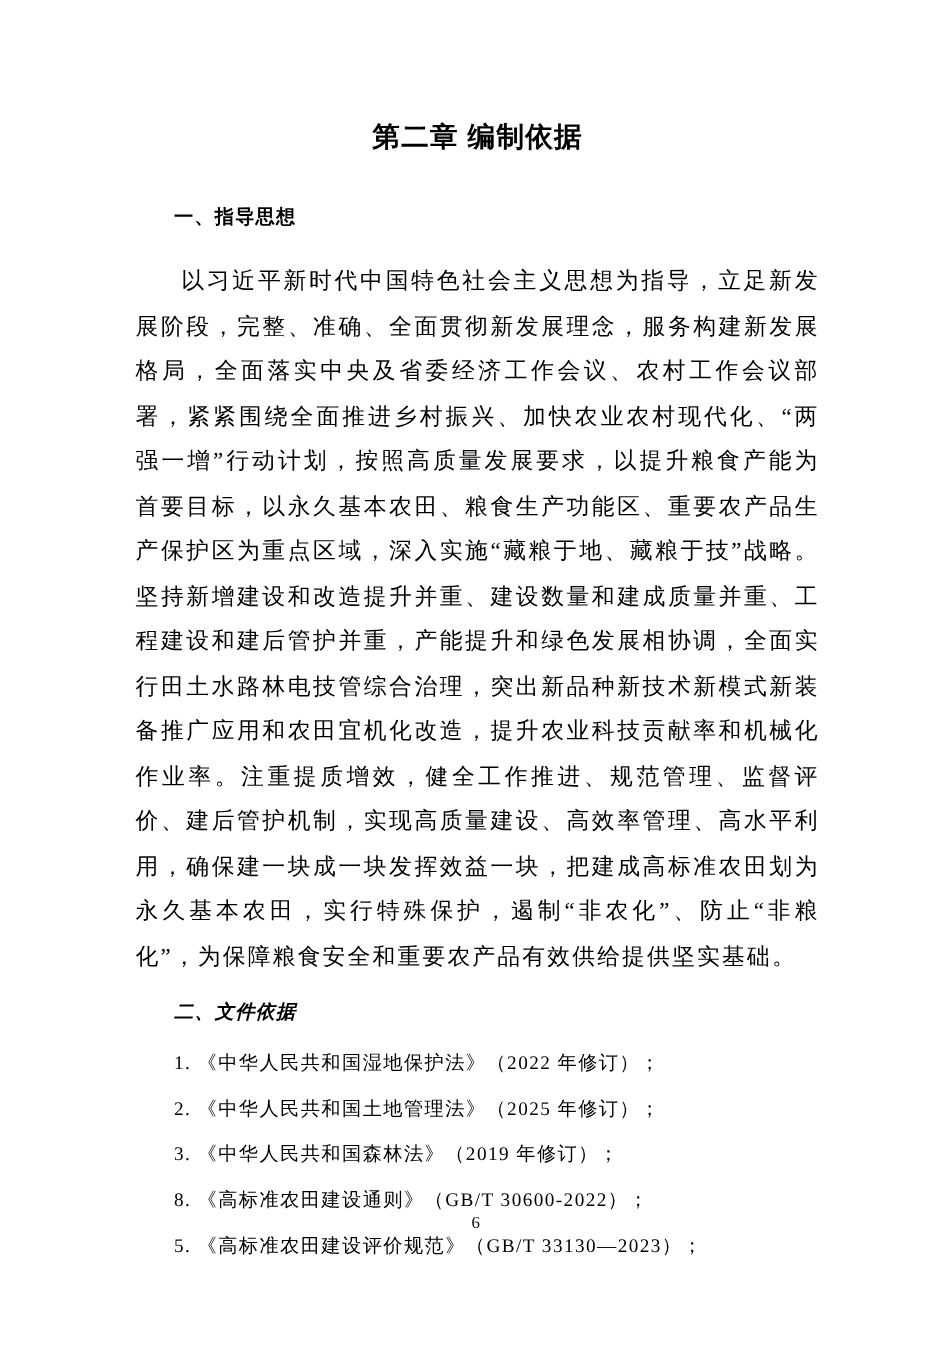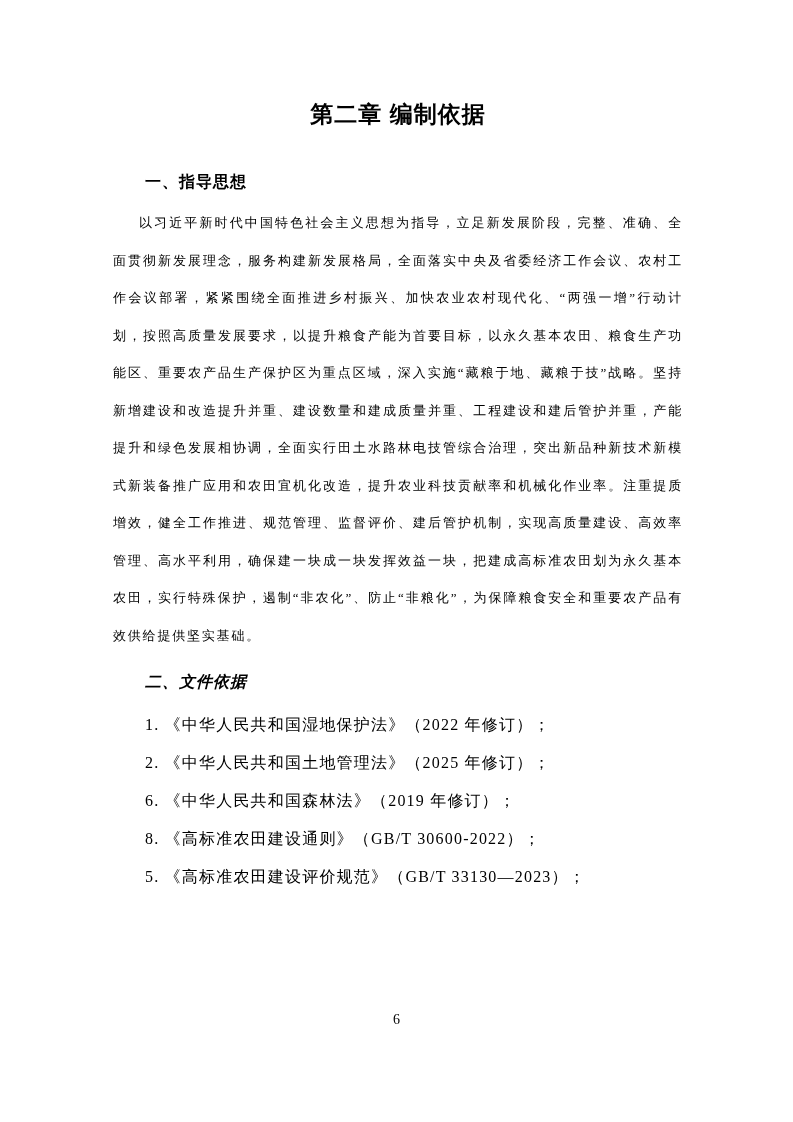--- a/index.html
+++ b/index.html
@@ -35,22 +35,22 @@
     font-size: 16px;
     line-height: 28px;
     text-indent: 2em;
     letter-spacing: 1px;
   }
   .section-heading.second {
     margin-top: 14px;
     font-style: italic;
   }
   .body-para {
-    margin: 8px 0 0 0;
-    font-size: 13px;
+    margin: 20px 0 0 0;
+    font-size: 19px;
     line-height: 37.5px;
     letter-spacing: 1.8px;
     text-align: justify;
     text-justify: inter-character;
     text-indent: 2em;
   }
   .doc-list {
     margin: 10px 0 0 0;
   }
   .doc-list-item {
@@ -82,20 +82,20 @@
 
   <h2 class="section-heading">一、指导思想</h2>
 
   <p class="body-para">以习近平新时代中国特色社会主义思想为指导，立足新发展阶段，完整、准确、全面贯彻新发展理念，服务构建新发展格局，全面落实中央及省委经济工作会议、农村工作会议部署，紧紧围绕全面推进乡村振兴、加快农业农村现代化、“两强一增”行动计划，按照高质量发展要求，以提升粮食产能为首要目标，以永久基本农田、粮食生产功能区、重要农产品生产保护区为重点区域，深入实施“藏粮于地、藏粮于技”战略。坚持新增建设和改造提升并重、建设数量和建成质量并重、工程建设和建后管护并重，产能提升和绿色发展相协调，全面实行田土水路林电技管综合治理，突出新品种新技术新模式新装备推广应用和农田宜机化改造，提升农业科技贡献率和机械化作业率。注重提质增效，健全工作推进、规范管理、监督评价、建后管护机制，实现高质量建设、高效率管理、高水平利用，确保建一块成一块发挥效益一块，把建成高标准农田划为永久基本农田，实行特殊保护，遏制“非农化”、防止“非粮化”，为保障粮食安全和重要农产品有效供给提供坚实基础。</p>
 
   <h2 class="section-heading second">二、文件依据</h2>
 
   <div class="doc-list">
     <p class="doc-list-item">1. 《中华人民共和国湿地保护法》（2022 年修订）；</p>
     <p class="doc-list-item">2. 《中华人民共和国土地管理法》（2025 年修订）；</p>
-    <p class="doc-list-item">6. 《中华人民共和国森林法》（2019 年修订）；</p>
+    <p class="doc-list-item">3. 《中华人民共和国森林法》（2019 年修订）；</p>
     <p class="doc-list-item">8. 《高标准农田建设通则》（GB/T 30600-2022）；</p>
     <p class="doc-list-item">5. 《高标准农田建设评价规范》（GB/T 33130—2023）；</p>
   </div>
 
   <div class="page-number">6</div>
 
 </div>
 
 </body></html>

